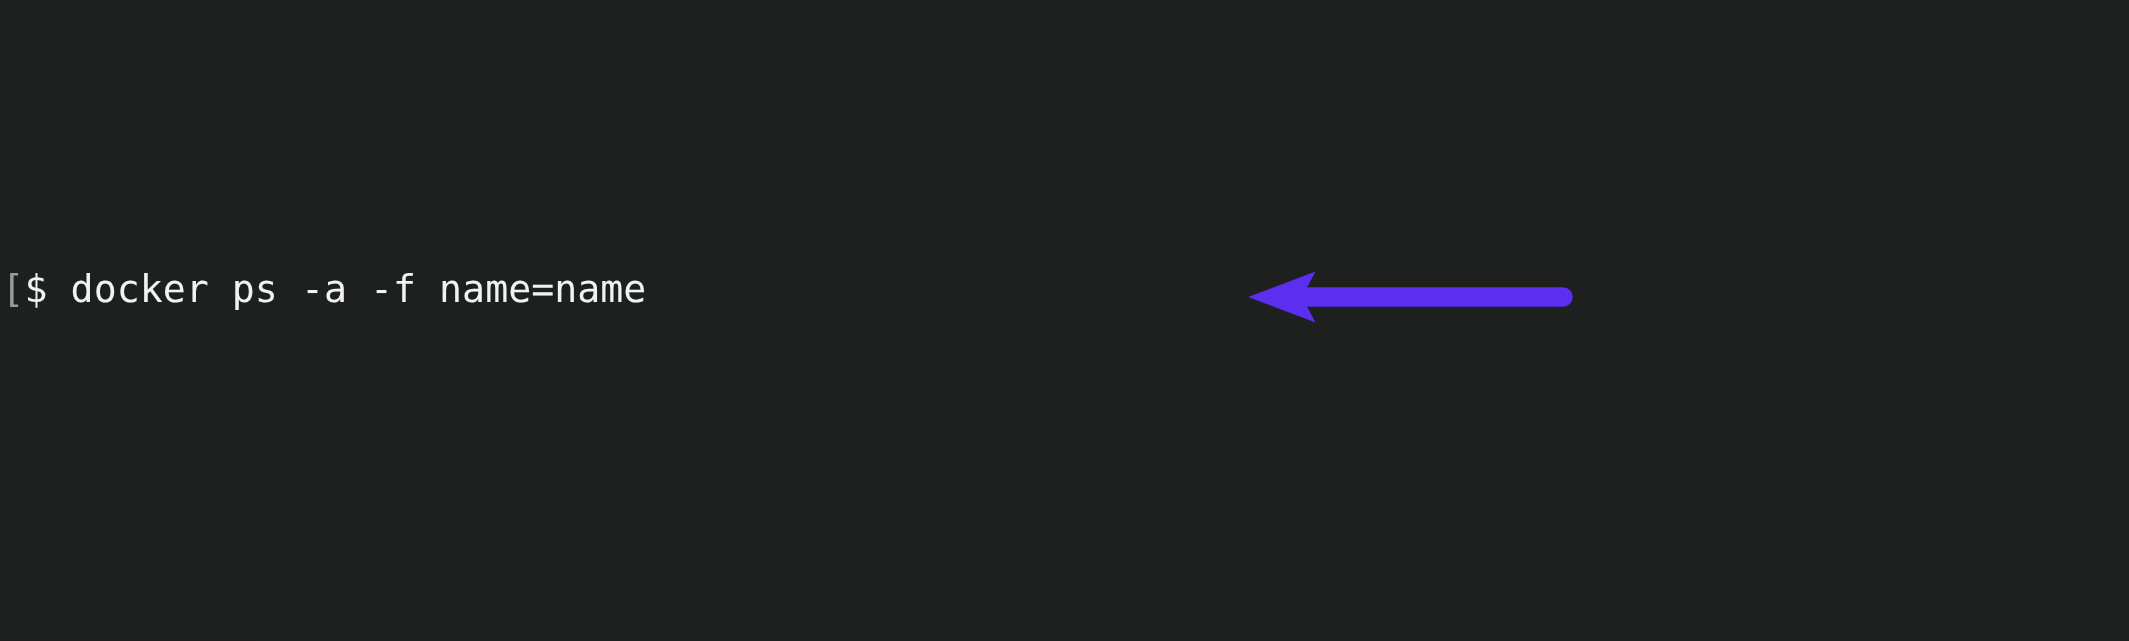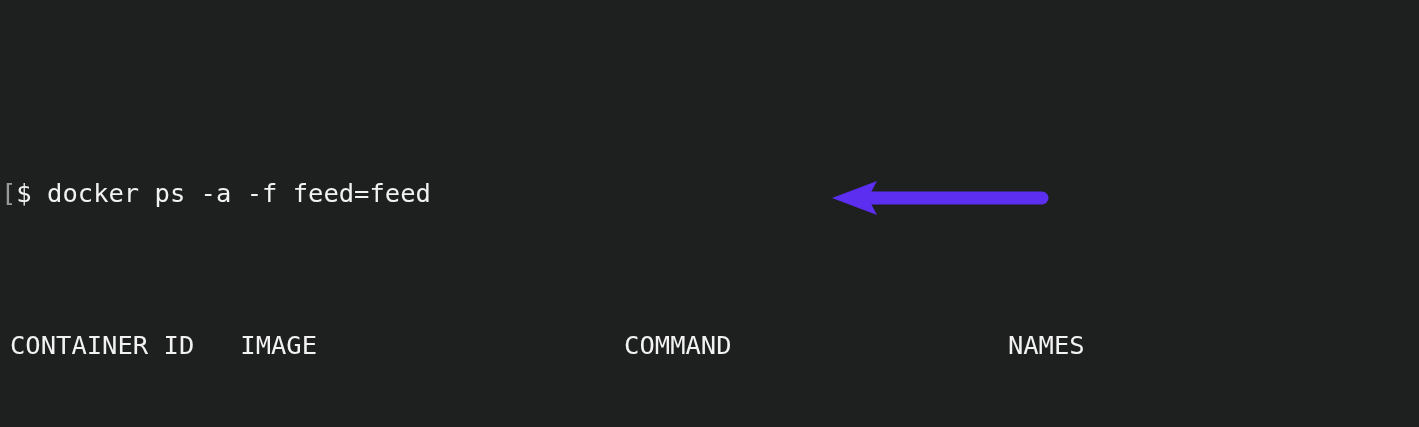--- a/index.html
+++ b/index.html
@@ -52,23 +52,22 @@
   }
 </style>
 </head>
 <body>
 
 <div id="terminal">
 
   <div class="screen">
 
     
-    <div class="line prompt-line"><span class="bracket">[</span><span>$</span><span> </span><span>docker ps -a -f feed=feed</span></div>
+    <div class="line prompt-line"><span class="bracket">[</span><span>$</span><span> </span><span>docker ps -a -f name=name</span></div>
 
-    <div class="line">CONTAINER ID   IMAGE                    COMMAND                  NAMES</div>
 
     
 
     
 
     
     
 
     
 

